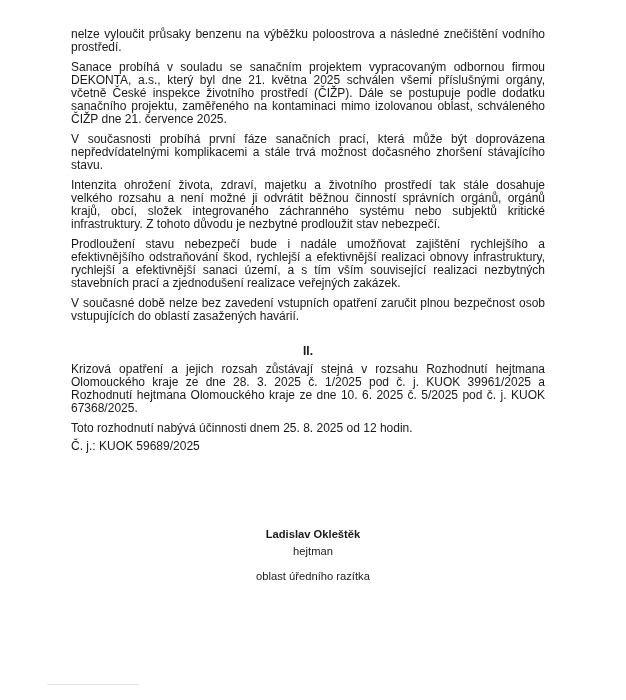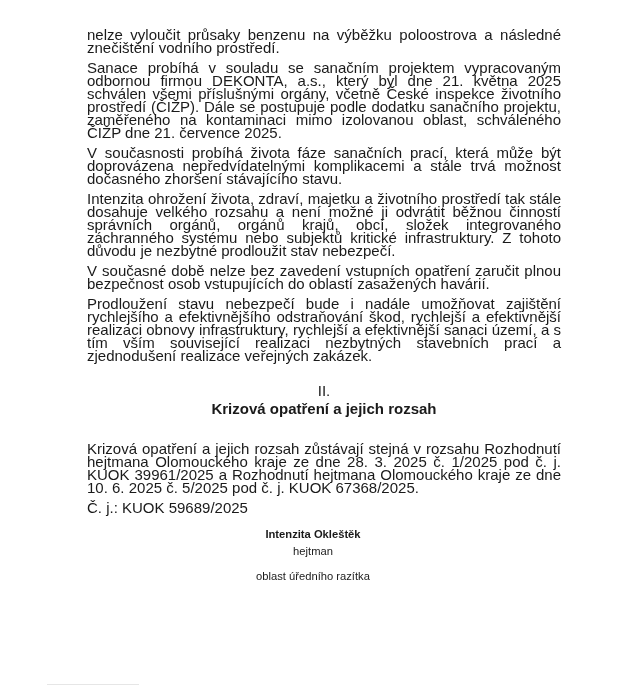--- a/index.html
+++ b/index.html
@@ -1,44 +1,44 @@
 <!DOCTYPE html>
 <html><head>
 <meta charset="utf-8">
 <style>
   html, body { margin: 0; padding: 0; background: #ffffff; }
   body { width: 626px; height: 700px; position: relative; overflow: hidden;
          font-family: "Liberation Sans", sans-serif; color: #1a1a1a; }
-  .page { position: absolute; left: 71px; top: 28px; width: 474px; font-size: 15px; line-height: 13px; margin-left: 16px; }
+  .page { position: absolute; left: 71px; top: 28px; width: 474px; font-size: 12px; line-height: 13px; }
   p { margin: 0 0 7px 0; }
   .just { text-align: justify; }
   .bold { font-weight: bold; }
-  .sec-num { text-align: center; font-weight: normal; margin-top: 22px; margin-bottom: 5px; }
+  .sec-num { text-align: center; font-weight: bold; margin-top: 22px; margin-bottom: 5px; }
   .sec-title { text-align: center; font-weight: bold; margin-bottom: 27px; }
   .sec-num.s3 { margin-top: 17px; }
   .sec-title.s3 { margin-bottom: 4px; }
   .plain { margin-bottom: 5px; }
   .sig { position: absolute; left: 0; width: 626px; text-align: center; font-size: 11.2px; line-height: 13px; }
   .footnote-line { position: absolute; left: 47px; top: 684px; width: 92px; height: 1px; background: #e6e6e6; }
 </style>
 </head>
 <body>
 
 <div class="page">
   <p class="just">nelze vyloučit průsaky benzenu na výběžku poloostrova a následné znečištění vodního prostředí.</p>
   <p class="just">Sanace probíhá v souladu se sanačním projektem vypracovaným odbornou firmou DEKONTA, a.s., který byl dne 21. května 2025 schválen všemi příslušnými orgány, včetně České inspekce životního prostředí (ČIŽP). Dále se postupuje podle dodatku sanačního projektu, zaměřeného na kontaminaci mimo izolovanou oblast, schváleného ČIŽP dne 21. července 2025.</p>
-  <p class="just">V současnosti probíhá života fáze sanačních prací, která může být doprovázena nepředvídatelnými komplikacemi a stále trvá možnost dočasného zhoršení stávajícího stavu.</p>
+  <p class="just">V současnosti probíhá první fáze sanačních prací, která může být doprovázena nepředvídatelnými komplikacemi a stále trvá možnost dočasného zhoršení stávajícího stavu.</p>
   <p class="just">Intenzita ohrožení života, zdraví, majetku a životního prostředí tak stále dosahuje velkého rozsahu a není možné ji odvrátit běžnou činností správních orgánů, orgánů krajů, obcí, složek integrovaného záchranného systému nebo subjektů kritické infrastruktury. Z tohoto důvodu je nezbytné prodloužit stav nebezpečí.</p>
+  <p class="just">Prodloužení stavu nebezpečí bude i nadále umožňovat zajištění rychlejšího a efektivnějšího odstraňování škod, rychlejší a efektivnější realizaci obnovy infrastruktury, rychlejší a efektivnější sanaci území, a s tím vším související realizaci nezbytných stavebních prací a zjednodušení realizace veřejných zakázek.</p>
   <p class="just">V současné době nelze bez zavedení vstupních opatření zaručit plnou bezpečnost osob vstupujících do oblastí zasažených havárií.</p>
-  <p class="just">Prodloužení stavu nebezpečí bude i nadále umožňovat zajištění rychlejšího a efektivnějšího odstraňování škod, rychlejší a efektivnější realizaci obnovy infrastruktury, rychlejší a efektivnější sanaci území, a s tím vším související realizaci nezbytných stavebních prací a zjednodušení realizace veřejných zakázek.</p>
 
   <div class="sec-num">II.</div>
-  <div class="sec-title">Krizová opatření a jejich rozsah</div>
   <p class="just">Krizová opatření a jejich rozsah zůstávají stejná v rozsahu Rozhodnutí hejtmana Olomouckého kraje ze dne 28. 3. 2025 č. 1/2025 pod č. j. KUOK 39961/2025 a Rozhodnutí hejtmana Olomouckého kraje ze dne 10. 6. 2025 č. 5/2025 pod č. j. KUOK 67368/2025.</p>
 
+  <p class="plain">Toto rozhodnutí nabývá účinnosti dnem 25. 8. 2025 od 12 hodin.</p>
   <p class="plain">Č. j.: KUOK 59689/2025</p>
 </div>
 
-<div class="sig bold" style="top:528px;">Intenzita Okleštěk</div>
+<div class="sig bold" style="top:528px;">Ladislav Okleštěk</div>
 <div class="sig" style="top:545px;">hejtman</div>
 <div class="sig" style="top:570px;">oblast úředního razítka</div>
 
 <div class="footnote-line"></div>
 
 </body></html>

